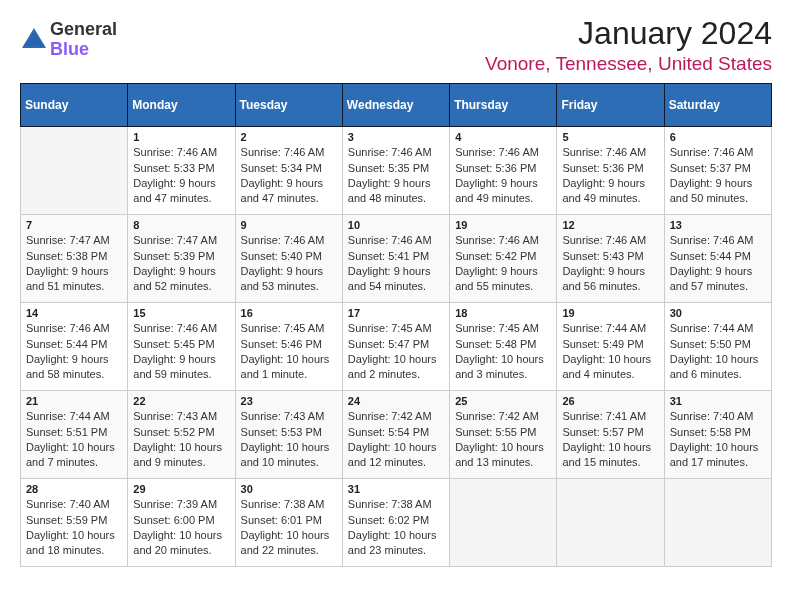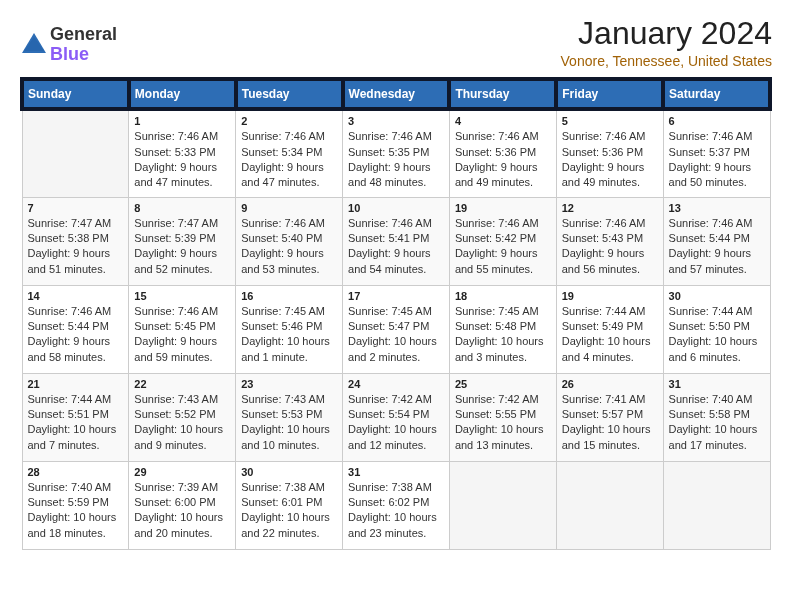--- a/index.html
+++ b/index.html
@@ -5,21 +5,21 @@
     * { box-sizing: border-box; margin: 0; padding: 0; }
     body {
       font-family: Arial, sans-serif;
       background: #fff;
       width: 792px;
       min-height: 612px;
       padding: 16px 20px 20px 20px;
     }
     .header-area {
       display: flex;
-      align-items: center;
+      align-items: flex-start;
       justify-content: space-between;
       margin-bottom: 4px;
     }
     .logo {
       display: flex;
       align-items: center;
       gap: 2px;
       margin-top: 4px;
     }
     .logo-text {
@@ -36,38 +36,38 @@
     .title-block {
       text-align: right;
     }
     .month-year {
       font-size: 32px;
       font-weight: normal;
       color: #222;
       line-height: 1.1;
     }
     .location {
-      font-size: 14px;
-      color: #a16207;
+      font-size: 19px;
+      color: #be185d;
       margin-top: 2px;
     }
     table {
       width: 100%;
       border-collapse: collapse;
       margin-top: 8px;
       table-layout: fixed;
     }
     thead tr th {
       background-color: #2d6db5;
       color: #fff;
       font-size: 12px;
       font-weight: bold;
-      padding: 6px 4px;
+      padding: 14px 4px;
       text-align: left;
-      border: 4px solid #0f172a;
+      border: 1px solid #0f172a;
     }
     tbody tr td {
       border: 1px solid #ccc;
       vertical-align: top;
       padding: 4px 5px;
       font-size: 10px;
       color: #333;
       height: 88px;
       background: #fff;
     }

